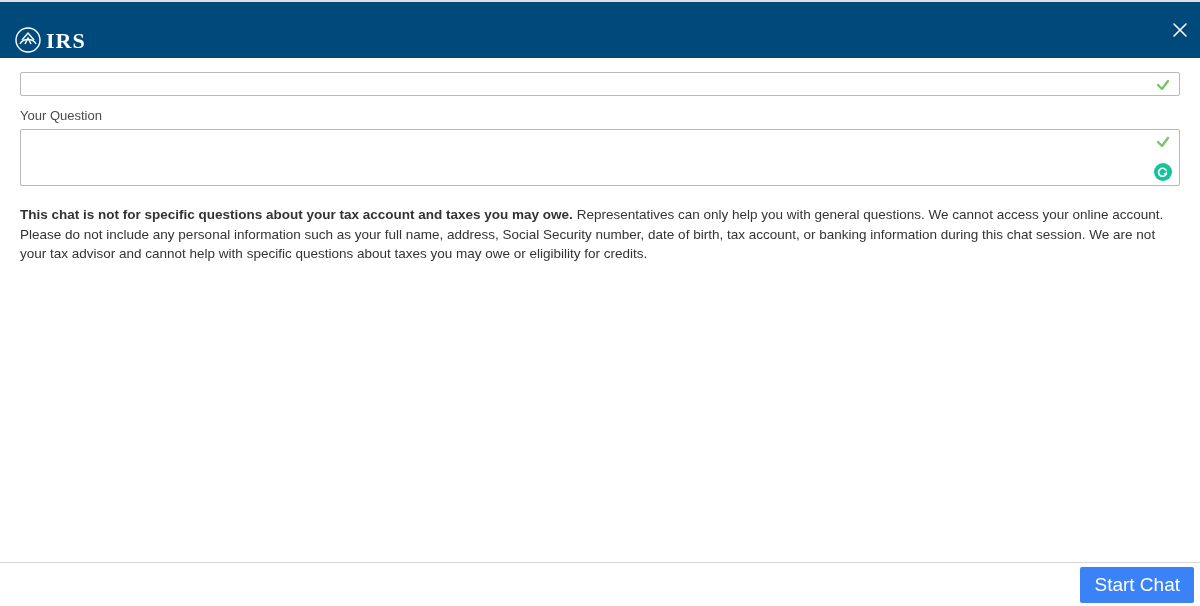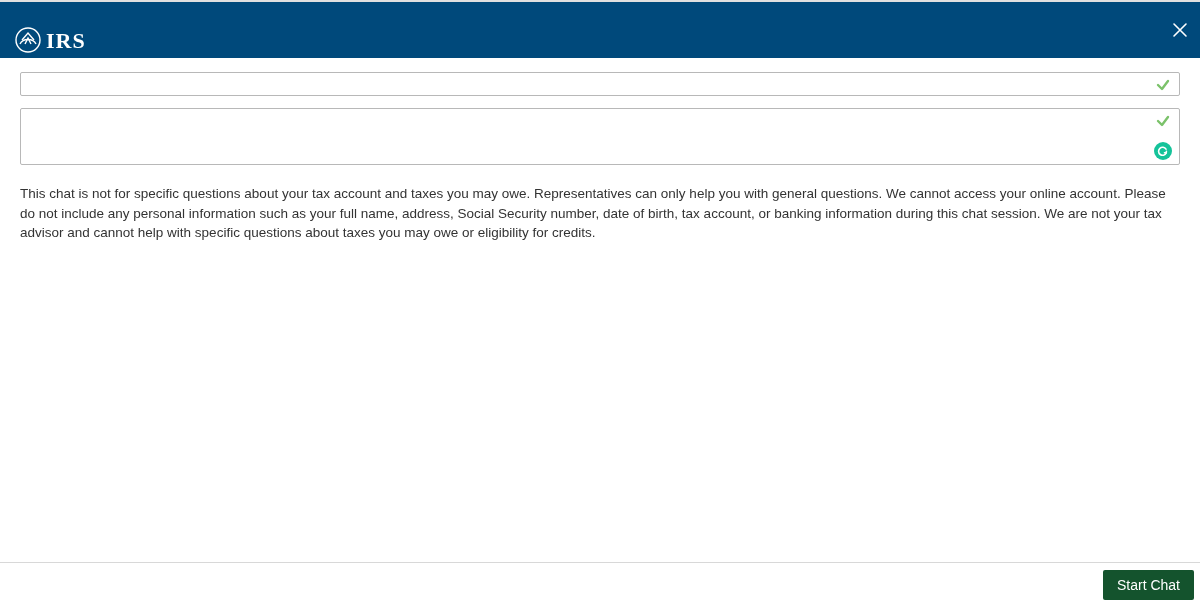--- a/index.html
+++ b/index.html
@@ -97,39 +97,39 @@
     justify-content: center;
     color: #fff;
   }
 
   .info-text {
     font-size: 13.5px;
     line-height: 1.45;
     color: #333;
     margin-top: 16px;
   }
-  .info-text .bold { font-weight: normal; }
+  .info-text .bold { font-weight: bold; }
 
   .footer {
     position: absolute;
     left: 0; right: 0; bottom: 0;
     border-top: 1px solid #d8d8d8;
     height: 44px;
     display: flex;
     align-items: center;
     justify-content: flex-end;
     padding: 0 6px;
     background: #fff;
   }
   .start-btn {
-    background: #14532d;
+    background: #3b82f6;
     color: #fff;
     border: none;
     border-radius: 2px;
-    font-size: 14px;
+    font-size: 19px;
     padding: 7px 14px;
     cursor: pointer;
   }
 </style>
 </head>
 <body>
 
 <div class="topbar-strip"></div>
 
 <div class="header">
@@ -159,20 +159,21 @@
 
   <div class="field-wrap">
     <input type="text" class="text-input" value="" style="">
     <span class="check-icon">
       <svg width="14" height="14" viewBox="0 0 14 14">
         <path d="M2 7 L6 11 L12 3" stroke="currentColor" stroke-width="2.4" fill="none" stroke-linecap="round" stroke-linejoin="round"></path>
       </svg>
     </span>
   </div>
 
+  <div class="field-label">Your Question</div>
   <div class="field-wrap">
     <textarea class="textarea" value="" style=""></textarea>
     <span class="check-icon">
       <svg width="14" height="14" viewBox="0 0 14 14">
         <path d="M2 7 L6 11 L12 3" stroke="currentColor" stroke-width="2.4" fill="none" stroke-linecap="round" stroke-linejoin="round"></path>
       </svg>
     </span>
     <span class="grammarly-icon">
       <svg width="12" height="12" viewBox="0 0 12 12">
         <path d="M9 4.2 A4 4 0 1 0 9.2 8" stroke="#ffffff" stroke-width="1.6" fill="none" stroke-linecap="round"></path>

